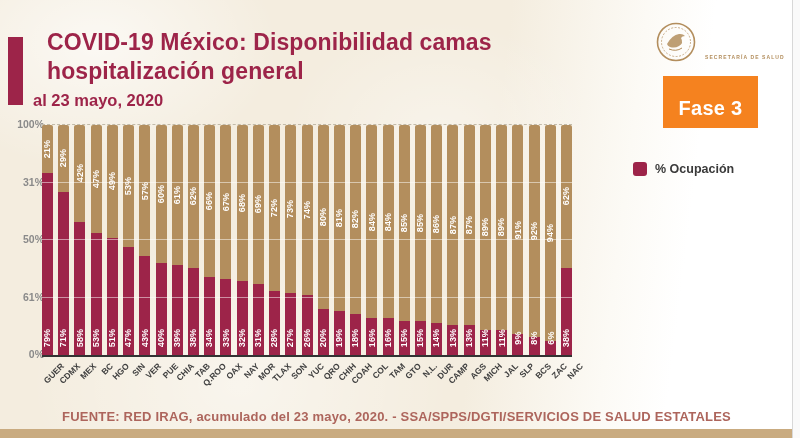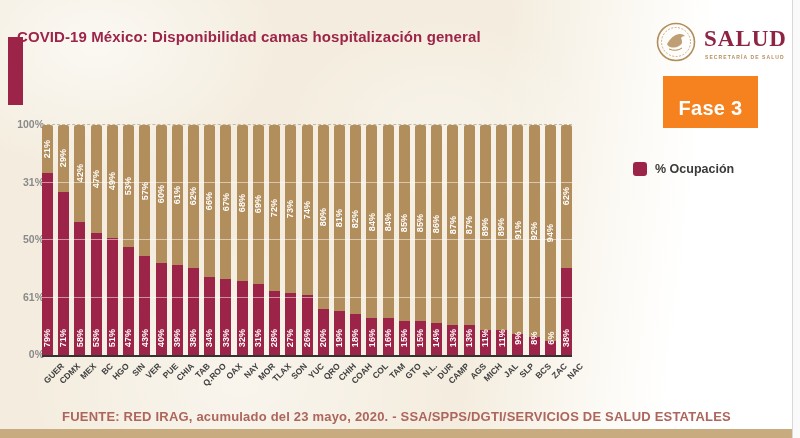--- a/index.html
+++ b/index.html
@@ -6,21 +6,21 @@
   .slide{
     position:relative;width:800px;height:438px;overflow:hidden;
     font-family:"Liberation Sans",sans-serif;
     background:
       radial-gradient(260px 180px at 12% 10%, rgba(255,255,255,.65) 0%, rgba(255,255,255,0) 70%),
       radial-gradient(300px 220px at 30% 88%, rgba(255,255,255,.45) 0%, rgba(255,255,255,0) 70%),
       radial-gradient(220px 160px at 55% 30%, rgba(255,255,255,.35) 0%, rgba(255,255,255,0) 70%),
       linear-gradient(97deg,#f4eddf 0%,#f4eddf 60%,#fcfaf5 76%,#ffffff 84%);
   }
   .accent-bar{position:absolute;left:8px;top:37px;width:15px;height:68px;background:#9d2449;}
-  .title{position:absolute;left:17px;top:28px;width:530px;font-size:15px;font-weight:800;
+  .title{position:absolute;left:47px;top:28px;width:530px;font-size:23px;font-weight:800;
     color:#9d2449;line-height:1.25;letter-spacing:.1px;}
   .subtitle{position:absolute;left:33px;top:91px;font-size:16.5px;font-weight:800;color:#9d2449;}
 
   .logo{position:absolute;left:656px;top:20px;width:140px;height:48px;}
   .logo-emblem{position:absolute;left:0;top:2px;width:40px;height:40px;}
   .logo-name{position:absolute;left:48px;top:6px;font-family:"Liberation Serif",serif;
     font-weight:700;font-size:23px;color:#8f2342;letter-spacing:1px;}
   .logo-sub{position:absolute;left:49px;top:34px;font-size:5px;font-weight:700;color:#b38e5d;letter-spacing:1.1px;}
 
   .fase-badge{position:absolute;left:663px;top:76px;width:95px;height:52px;background:#f5821f;
@@ -54,29 +54,29 @@
   .bottom-bar{position:absolute;left:0;bottom:0;width:793px;height:9px;background:#c9ab80;}
   .right-edge{position:absolute;right:0;top:0;width:7px;height:100%;background:#fafafa;border-left:1px solid #d8d8d8;}
 </style>
 </head>
 <body>
 
 <div class="slide">
 
   <div class="accent-bar"></div>
   <div class="title">COVID-19 México: Disponibilidad camas hospitalización general</div>
+  <div class="subtitle">al 23 mayo, 2020</div>
 
   <div class="logo">
     <svg class="logo-emblem" viewBox="0 0 40 40">
       <circle cx="20" cy="20" r="18.5" fill="none" stroke="#b38e5d" stroke-width="1.6"></circle>
       <circle cx="20" cy="20" r="14.5" fill="none" stroke="#b38e5d" stroke-width="0.7" stroke-dasharray="2 1.5"></circle>
       <path d="M11 22 q5 -9 12 -10 q4 -0.5 6 2 q-3 0 -4 2 q3 5 -2 8 q-4 2.5 -9 1 q-2.5 -1 -3 -3 z" fill="#b38e5d" opacity="0.85"></path>
       <path d="M13 27 q7 3 13 -1" fill="none" stroke="#b38e5d" stroke-width="1"></path>
     </svg>
-    <div class="logo-name">SALUD</div>
     <div class="logo-sub">SECRETARÍA DE SALUD</div>
   </div>
 
   <div class="fase-badge">
     <span>Fase 3</span>
   </div>
 
   <div class="legend">
     <div class="legend-row">
       <span class="legend-swatch" style="background: rgb(157, 36, 73);"></span>

